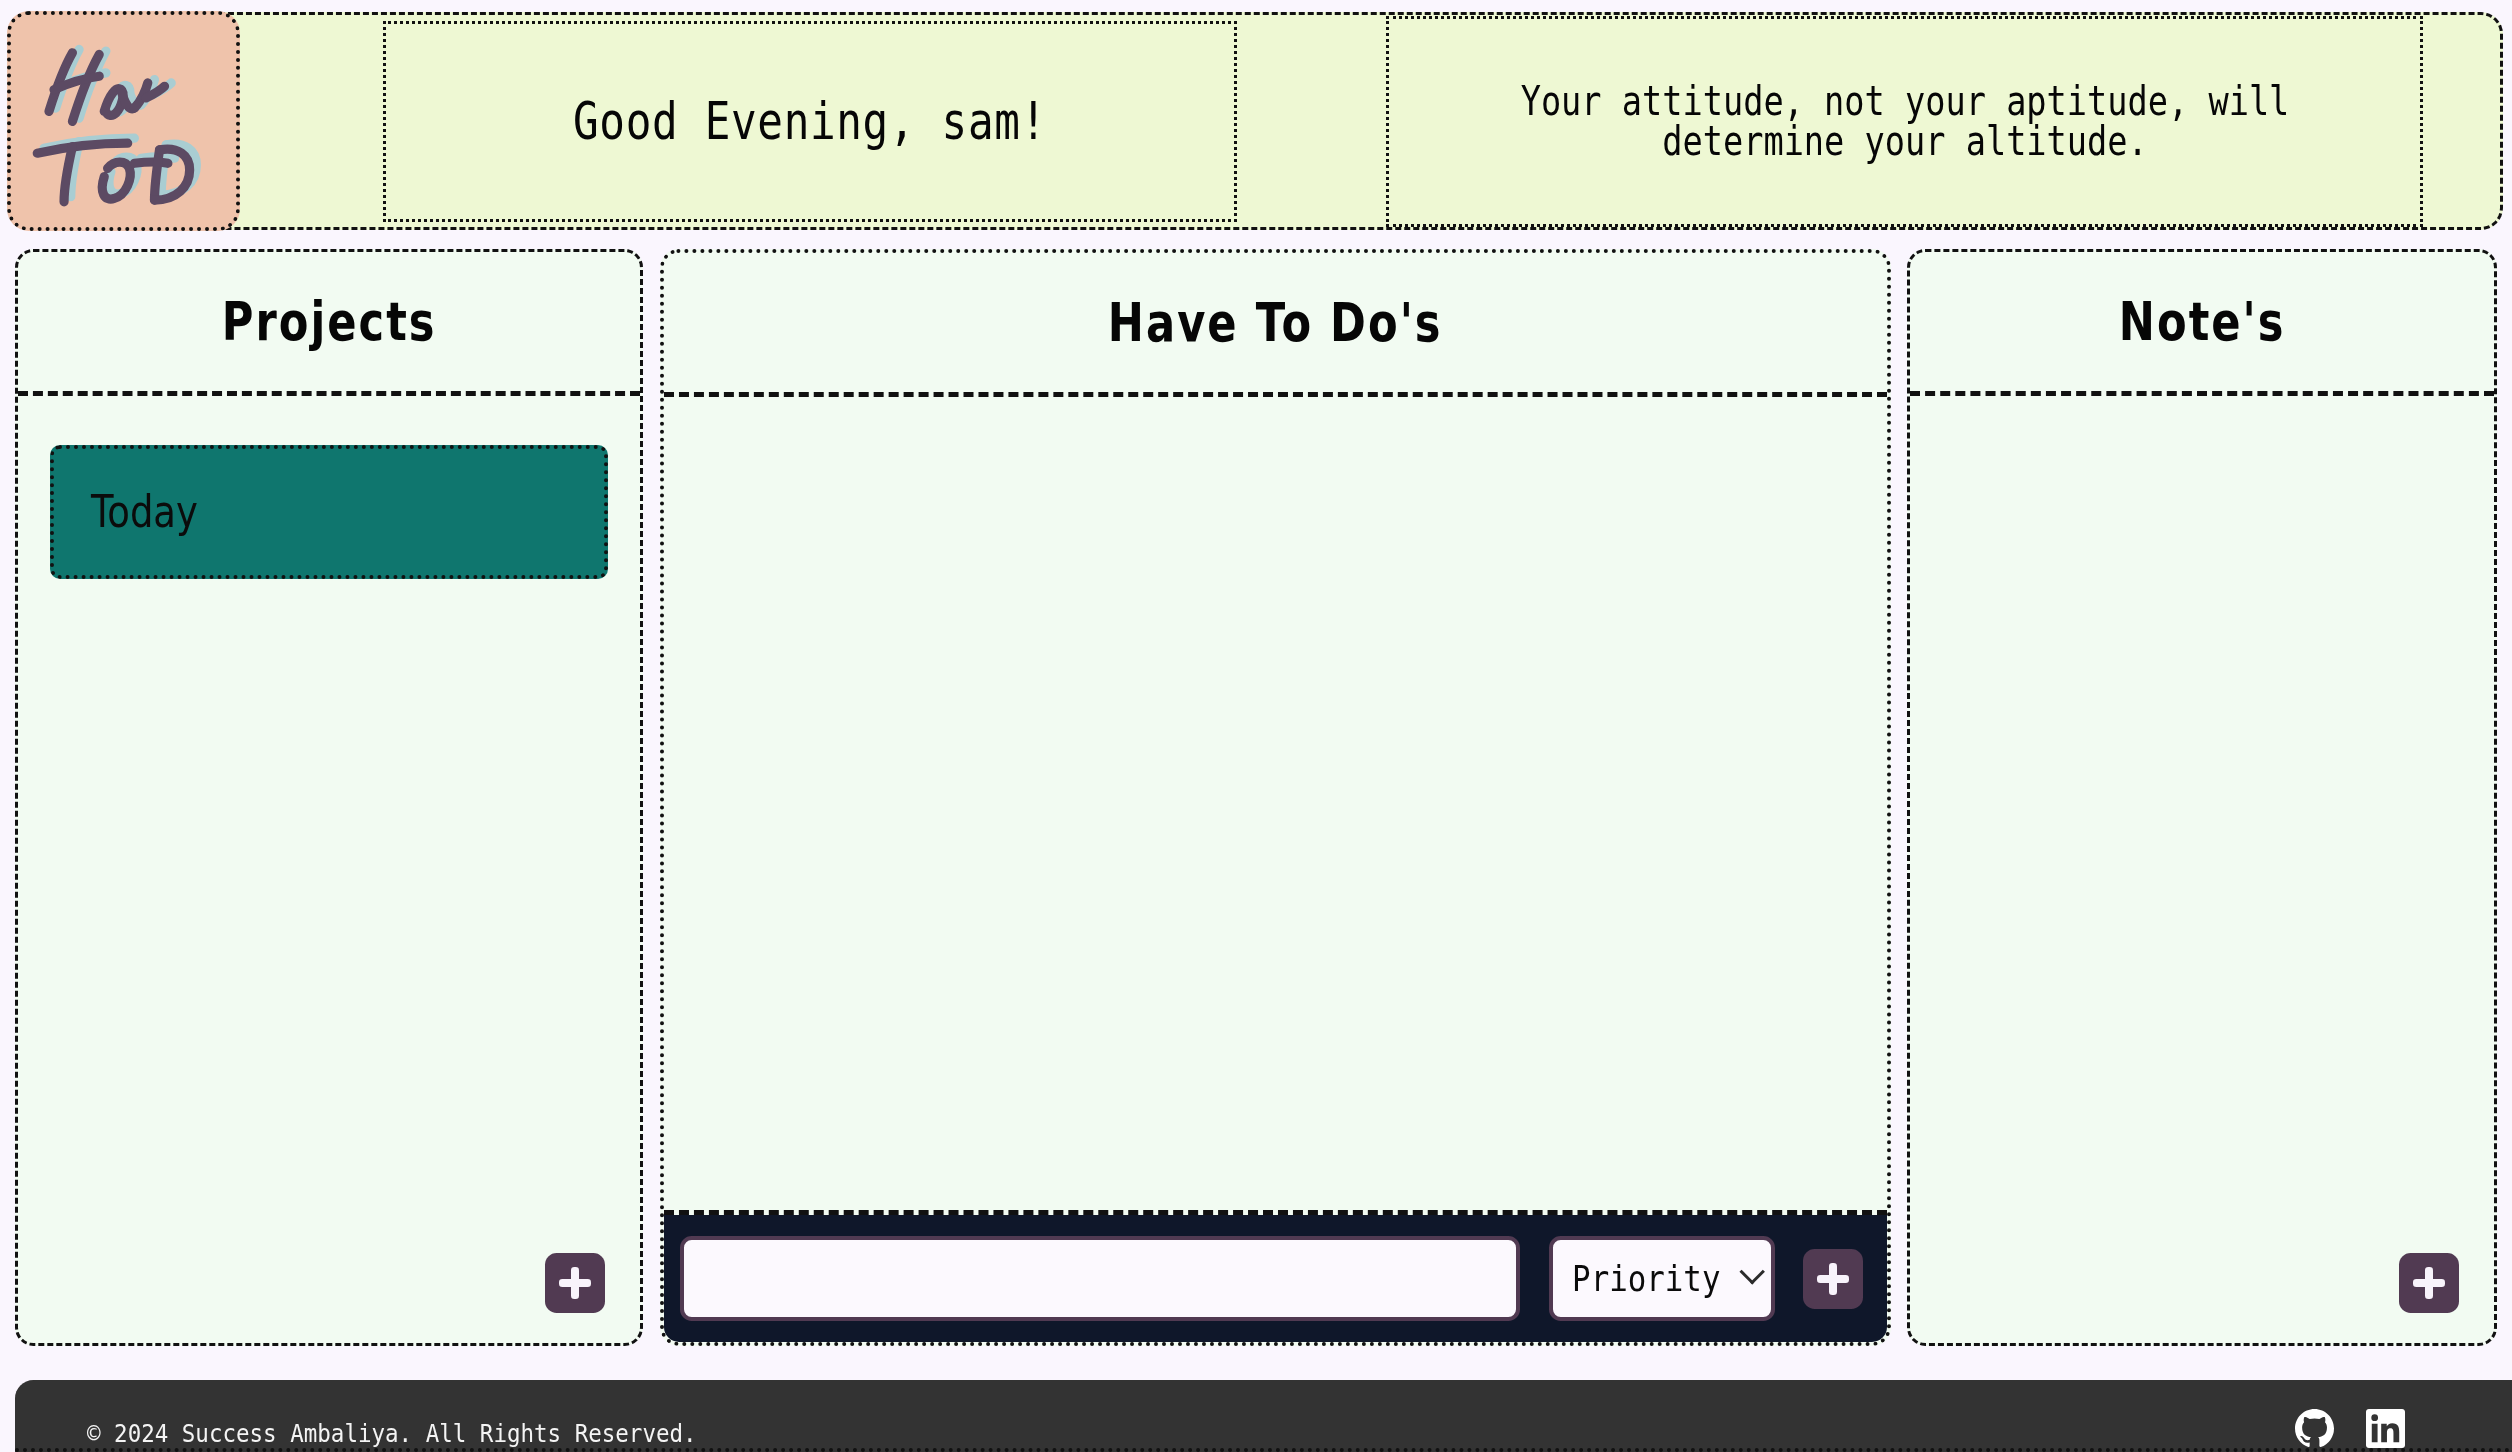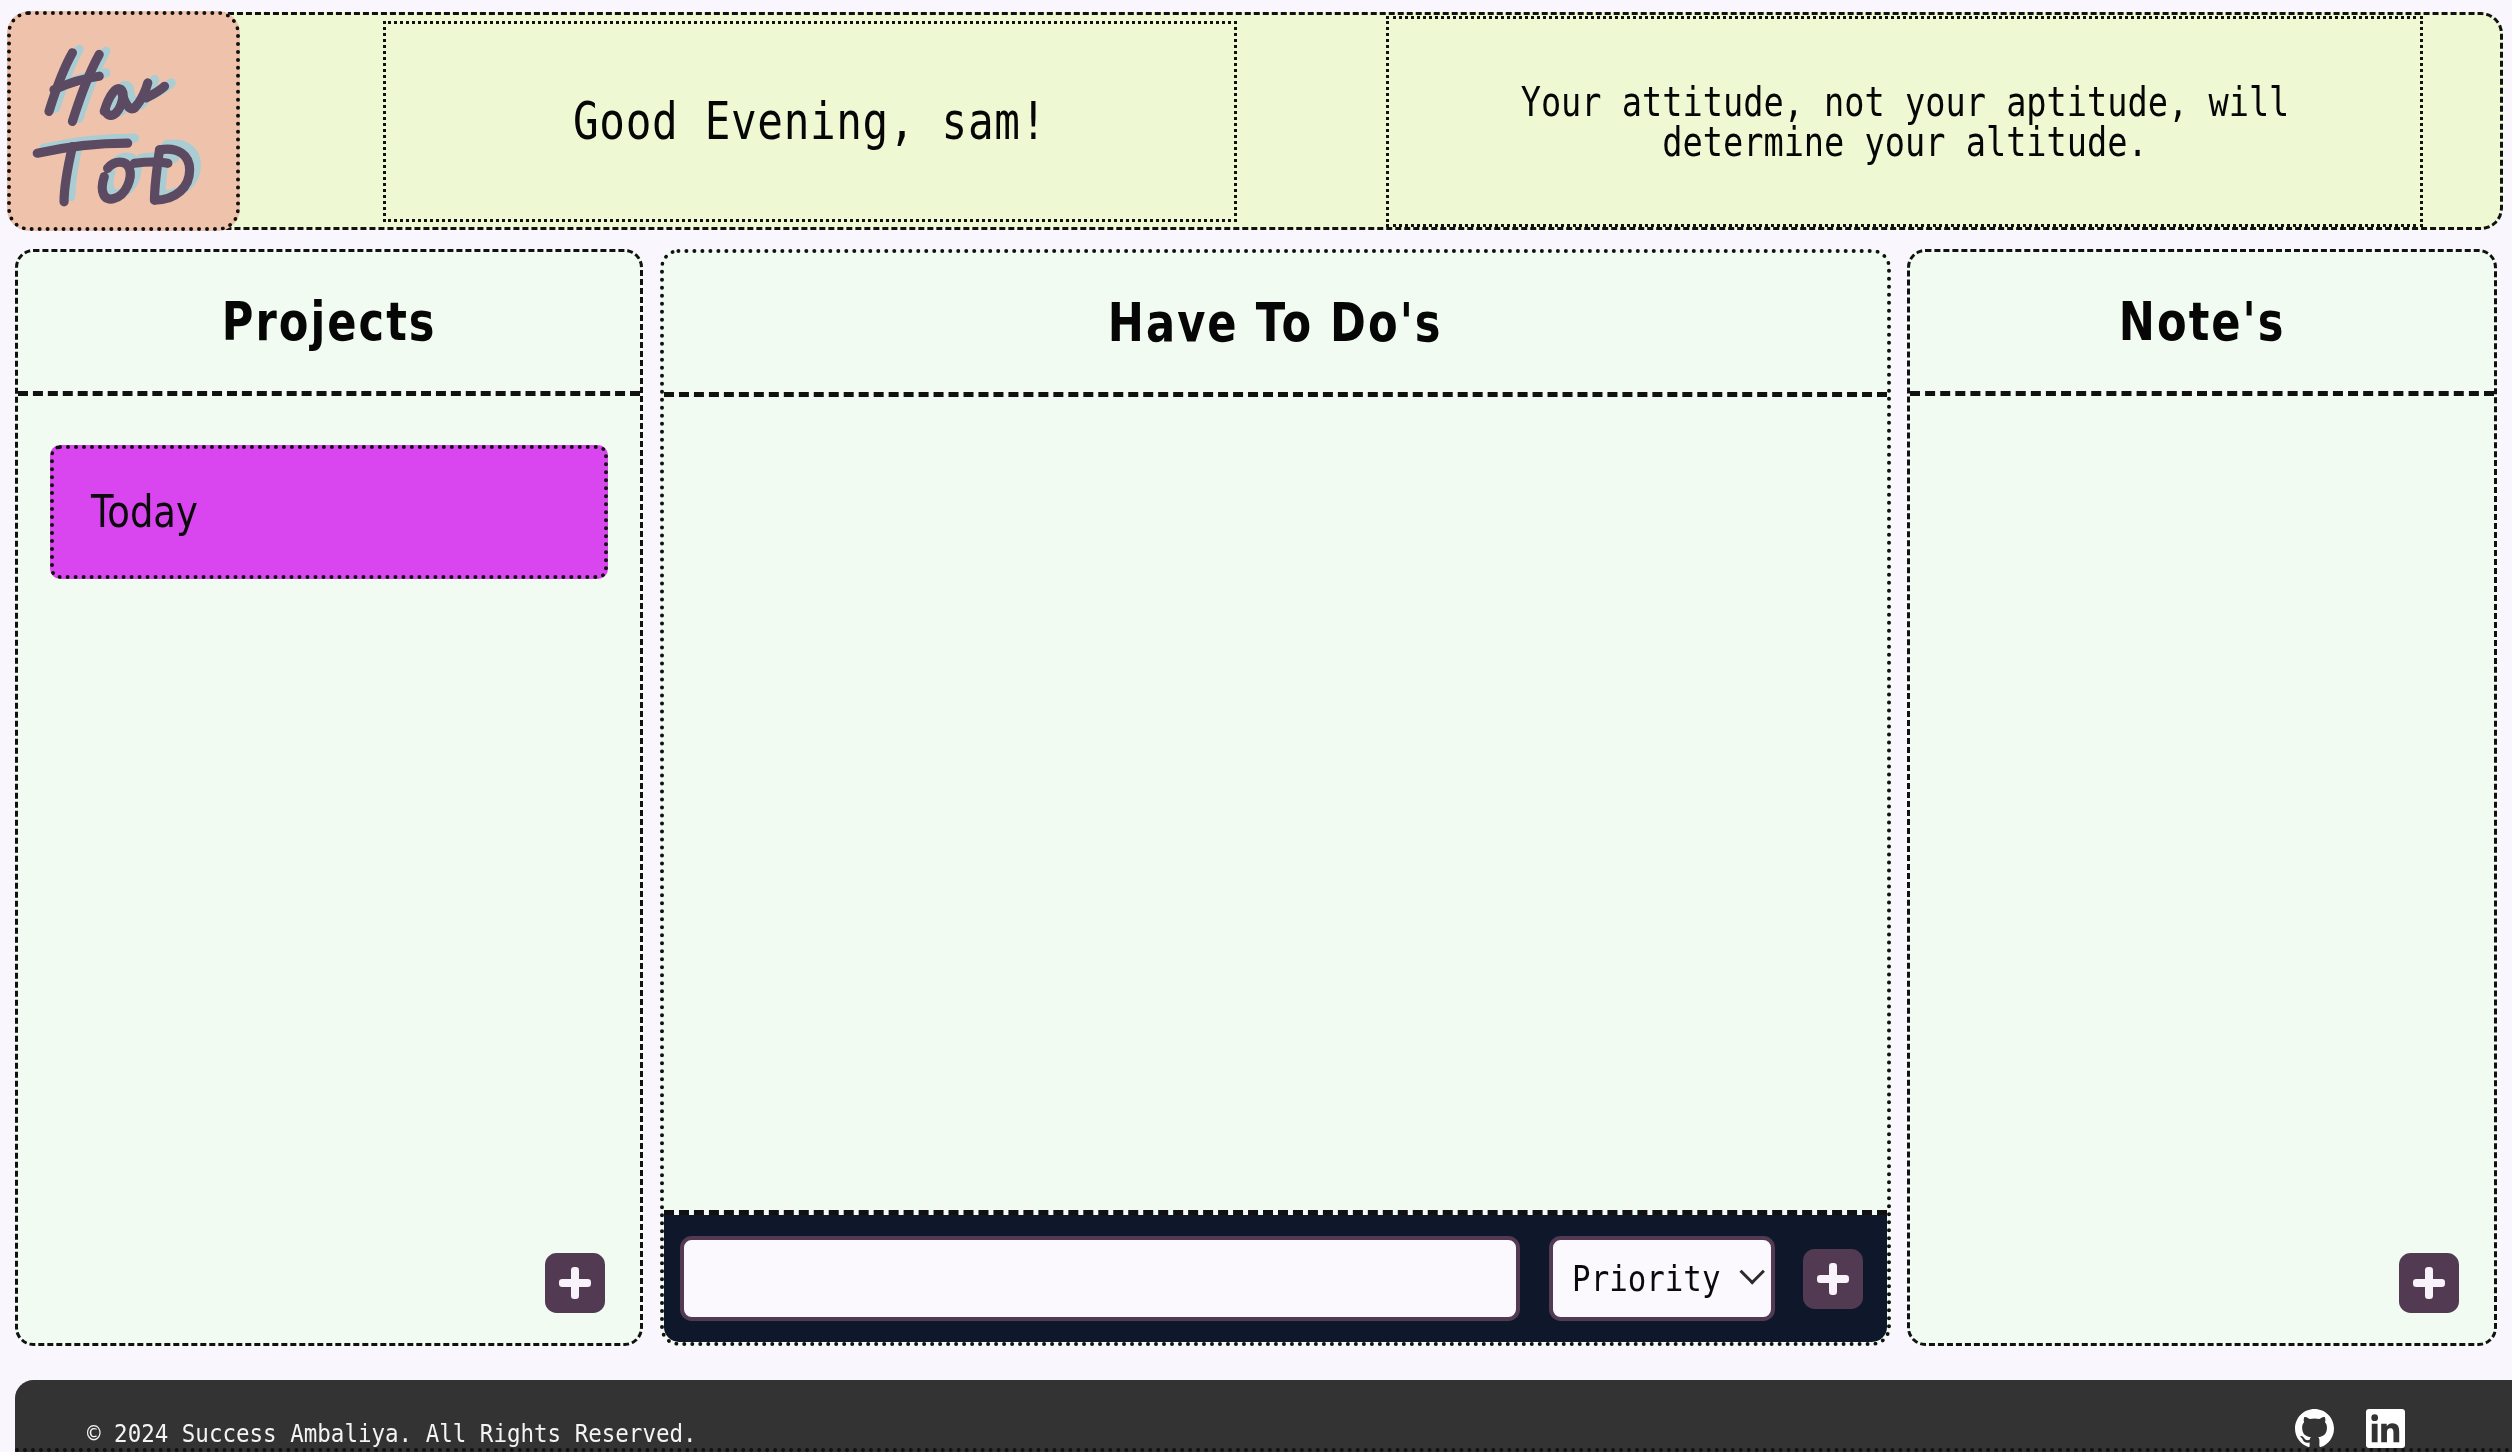--- a/index.html
+++ b/index.html
@@ -64,21 +64,21 @@
     font-weight: 400;
     color: #060606;
     letter-spacing: 0.8px;
     white-space: nowrap;
     transform: scaleX(0.82);
   }
 
   .quote-wrap {
     flex: 1 1 auto;
     display: flex;
-    align-items: flex-end;
+    align-items: center;
     justify-content: center;
     padding-right: 77px;
   }
   .quote-box {
     width: 100%;
     height: 211px;
     margin-left: 6.7px;
     border-left: 3.3px dotted #111111;
     border-right: 3.3px dotted #111111;
     border-top: 3.3px dotted #111111;
@@ -142,21 +142,21 @@
 
   .panel-body {
     flex: 1 1 auto;
     position: relative;
     padding: 35px 32px 0 32px;
     overflow: hidden;
   }
 
   
   .project-item {
-    background: #d946ef;
+    background: #0f766e;
     border: 4.2px dotted #111111;
     border-radius: 10px;
     height: 134px;
     display: flex;
     align-items: center;
     padding-left: 37px;
     margin-top: 13.4px;
   }
   .project-item-label {
     font-family: "DejaVu Sans", sans-serif;

